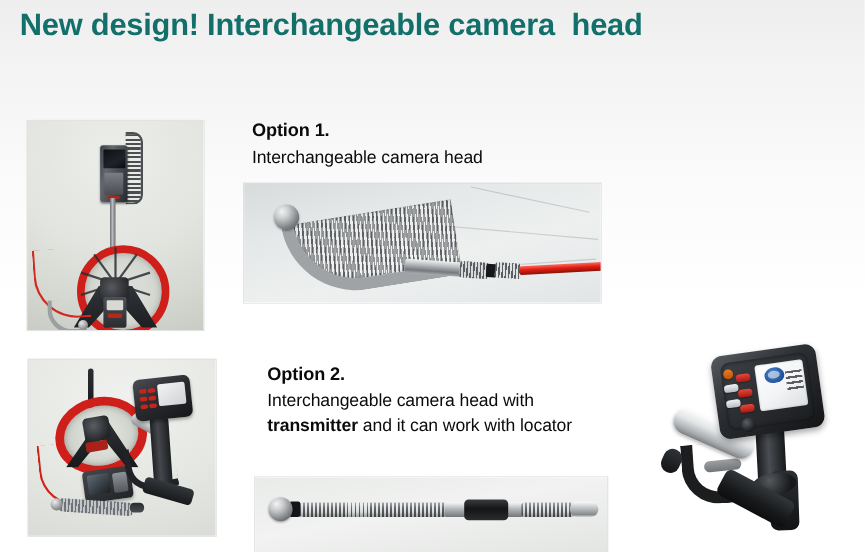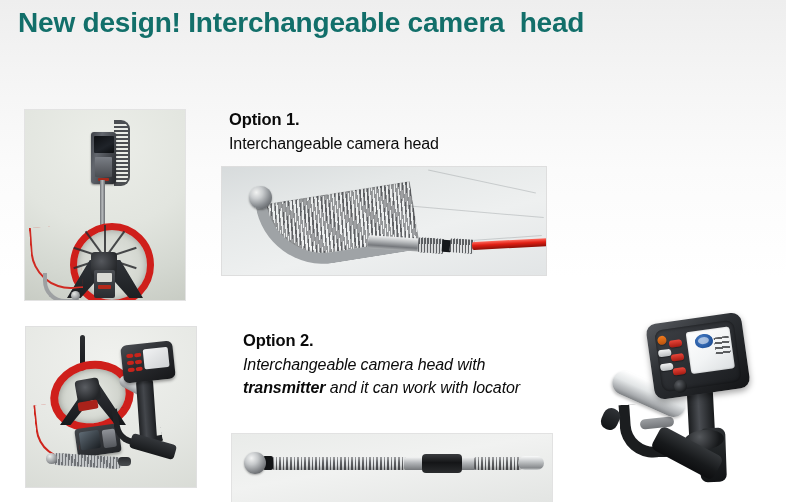--- a/index.html
+++ b/index.html
@@ -57,21 +57,21 @@
     font-size: 16px;
     color: #0a0a0a;
     line-height: 22.5px;
     letter-spacing: -0.1px;
   }
   .opt-body b { font-weight: bold; }
 
   #opt1-head { left: 229px; top: 110px; }
   #opt1-body { left: 229px; top: 133px; width: 330px; }
   #opt2-head { left: 243px; top: 331px; }
-  #opt2-body { left: 243px; top: 354px; width: 320px; font-style: italic; }
+  #opt2-body { left: 243px; top: 354px; width: 320px; }
 
   
   .photo {
     position: absolute;
     overflow: hidden;
     background: #e9eae6;
   }
 
   
   #photo-reel-upright {

